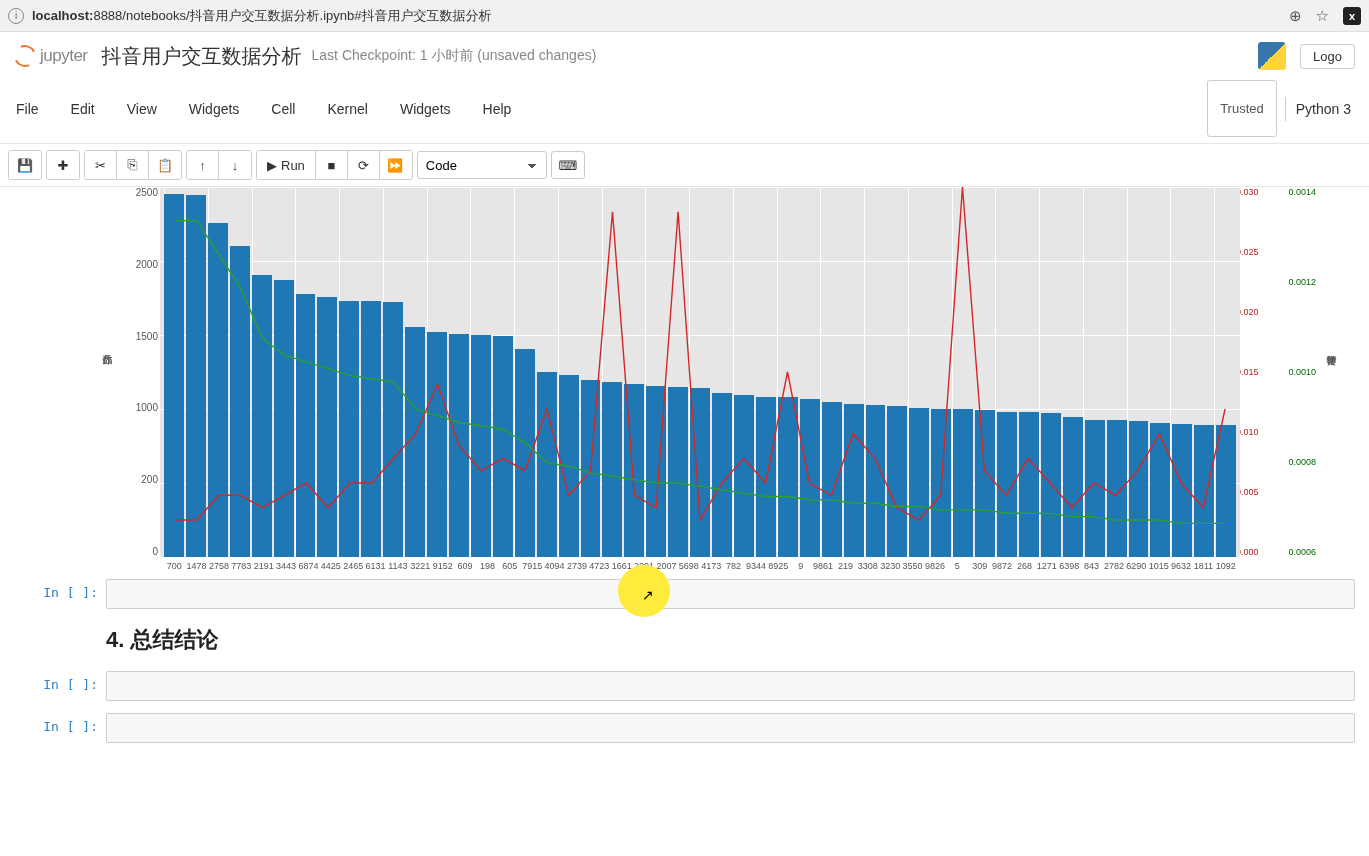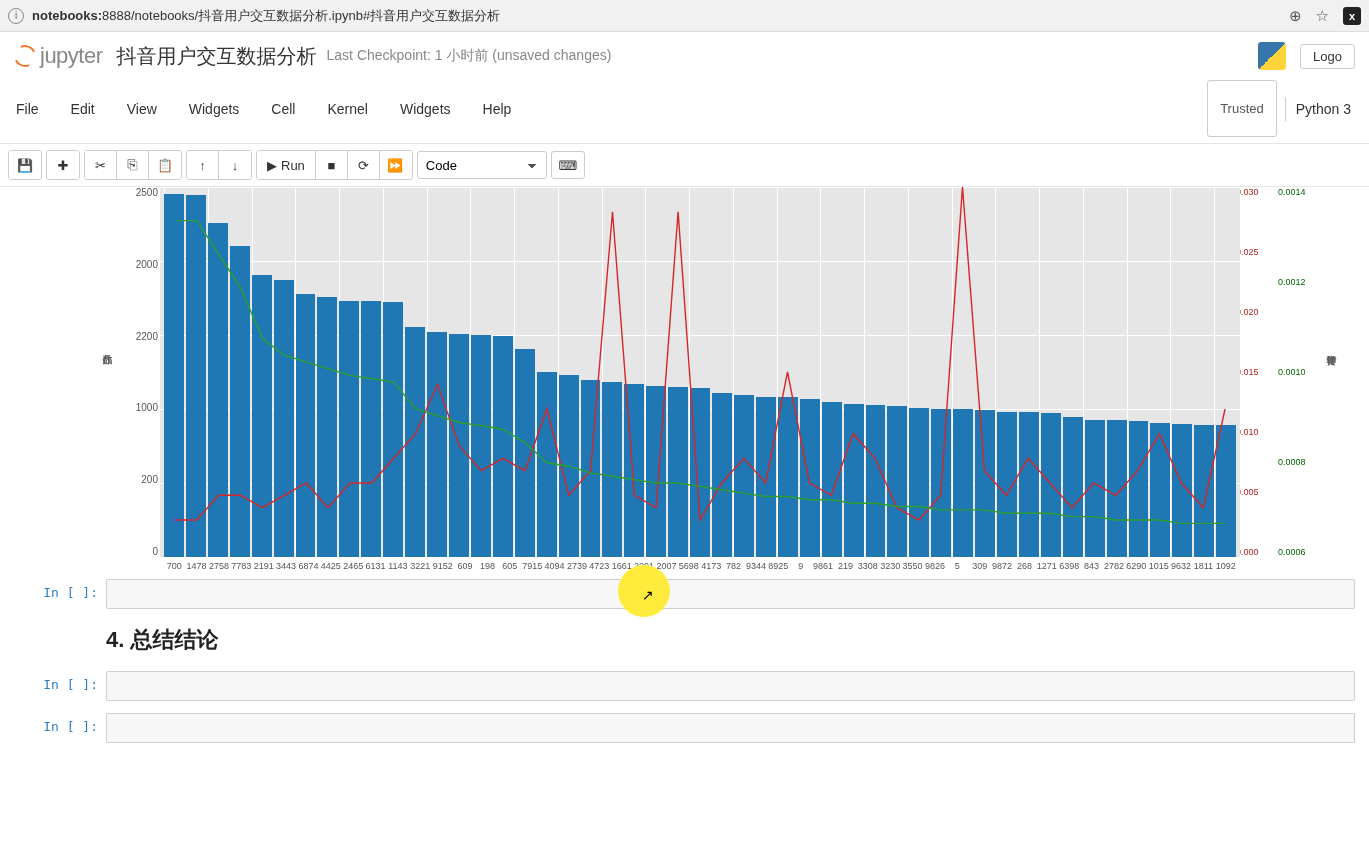--- a/index.html
+++ b/index.html
@@ -6,21 +6,21 @@
 body { font-family: "Helvetica Neue", Helvetica, Arial, sans-serif; font-size: 13px; color: #333; background: #fff; overflow-x: hidden; }
 
 .browser-bar { height: 32px; background: #f1f1f1; border-bottom: 1px solid #ddd; display: flex; align-items: center; padding: 0 8px; gap: 8px; }
 .browser-bar .info-icon { width: 16px; height: 16px; border: 1px solid #888; border-radius: 50%; display: flex; align-items: center; justify-content: center; font-size: 10px; color: #666; }
 .browser-bar .url { font-size: 13px; color: #333; flex: 1; }
 .browser-bar .url b { font-weight: 600; }
 .browser-bar .right-icons { display: flex; gap: 14px; align-items: center; color: #555; font-size: 15px; }
 .browser-bar .ext-badge { background: #222; color: #fff; width: 18px; height: 18px; border-radius: 3px; display: flex; align-items: center; justify-content: center; font-size: 11px; font-weight: bold; }
 
 .header { display: flex; align-items: center; padding: 10px 14px 6px 14px; }
-.jupyter-logo { display: flex; align-items: center; gap: 4px; font-size: 22px; color: #888; letter-spacing: -0.5px; font-weight: 400; }
+.jupyter-logo { display: flex; align-items: center; gap: 4px; font-size: 17px; color: #888; letter-spacing: -0.5px; font-weight: 400; }
 .jupyter-logo .logo-icon { width: 22px; height: 22px; border: 2.5px solid #f37626; border-radius: 50%; border-left-color: transparent; border-right-color: transparent; transform: rotate(20deg); }
 .nb-title { font-size: 20px; margin-left: 14px; color: #333; font-weight: 400; }
 .checkpoint { font-size: 14px; color: #888; margin-left: 10px; }
 .header-right { margin-left: auto; display: flex; align-items: center; gap: 14px; }
 .py-logo { width: 28px; height: 28px; background: linear-gradient(135deg, #3776ab 50%, #ffd43b 50%); border-radius: 4px; position: relative; }
 .py-logo::before { content: ""; position: absolute; width: 14px; height: 14px; top: 0; left: 0; background: #3776ab; border-radius: 4px 4px 4px 0; }
 .py-logo::after { content: ""; position: absolute; width: 14px; height: 14px; bottom: 0; right: 0; background: #ffd43b; border-radius: 0 4px 4px 4px; }
 .logout-btn { border: 1px solid #ccc; padding: 4px 12px; border-radius: 3px; font-size: 13px; background: #fff; }
 
 .menubar { display: flex; padding: 4px 0 6px 0; border-bottom: 1px solid #e5e5e5; align-items: center; }
@@ -42,41 +42,41 @@
 .chart-container { margin: 0 0 0 110px; width: 1180px; position: relative; }
 .chart-plot-area { position: relative; height: 370px; margin-left: 50px; margin-right: 50px; background: #e6e6e6; }
 .chart-plot-area .grid-v { position: absolute; top: 0; bottom: 0; width: 1px; background: #fff; }
 .chart-plot-area .grid-h { position: absolute; left: 0; right: 0; height: 1px; background: #fff; }
 .bars { position: absolute; left: 0; right: 0; bottom: 0; top: 0; display: flex; align-items: flex-end; padding: 0 4px; gap: 2px; }
 .bar { flex: 1; background: #1f77b4; min-width: 0; }
 .line-svg { position: absolute; left: 0; top: 0; width: 100%; height: 100%; pointer-events: none; }
 .y-axis-left { position: absolute; left: 10px; top: 0; height: 370px; width: 38px; display: flex; flex-direction: column; justify-content: space-between; font-size: 10px; color: #555; text-align: right; }
 .y-axis-label-left { position: absolute; left: -10px; top: 160px; writing-mode: vertical-rl; font-size: 10px; color: #555; }
 .y-axis-right1 { position: absolute; right: 16px; top: 0; height: 370px; width: 38px; display: flex; flex-direction: column; justify-content: space-between; font-size: 9px; color: #b22222; text-align: left; }
-.y-axis-right2 { position: absolute; right: -26px; top: 0; height: 370px; width: 38px; display: flex; flex-direction: column; justify-content: space-between; font-size: 9px; color: #006400; text-align: left; }
+.y-axis-right2 { position: absolute; right: -26px; top: 0; height: 370px; width: 38px; display: flex; flex-direction: column; justify-content: space-between; font-size: 9px; color: #006400; text-align: left; align-items: flex-end; }
 .y-axis-label-right { position: absolute; right: -48px; top: 160px; writing-mode: vertical-rl; font-size: 10px; color: #555; }
 .x-axis { margin-left: 50px; margin-right: 50px; display: flex; padding: 4px 4px 0 4px; gap: 2px; }
 .x-tick { flex: 1; font-size: 9px; color: #555; text-align: center; word-break: break-all; min-width: 0; }
 .x-label { text-align: center; font-size: 10px; color: #555; margin-top: 4px; }
 
 .cursor-highlight { position: absolute; width: 52px; height: 52px; background: #ffeb3b; border-radius: 50%; z-index: 10; left: 618px; top: 565px; display: flex; align-items: center; justify-content: center; }
 .cursor-highlight::after { content: "↖"; position: absolute; font-size: 14px; color: #000; transform: translate(4px, 4px) scaleX(-1); }
 
 .cell { display: flex; margin: 4px 0; padding: 4px 14px; }
 .cell .prompt { width: 92px; text-align: right; padding: 6px 8px 0 0; font-family: monospace; font-size: 13px; color: #307fc1; }
 .cell .input-area { flex: 1; background: #f7f7f7; border: 1px solid #cfcfcf; border-radius: 2px; min-height: 30px; padding: 6px 8px; font-family: monospace; font-size: 13px; }
 .markdown-rendered { padding: 8px 14px 8px 106px; }
 .markdown-rendered h2 { font-size: 22px; font-weight: 700; color: #222; }
 </style>
 </head>
 <body>
 
 <div class="browser-bar">
   <span class="info-icon">i</span>
-  <span class="url"><b>notebooks:</b><span>8888/notebooks/抖音用户交互数据分析.ipynb#抖音用户交互数据分析</span></span>
+  <span class="url"><b>localhost:</b><span>8888/notebooks/抖音用户交互数据分析.ipynb#抖音用户交互数据分析</span></span>
   <div class="right-icons">
     <span>⊕</span>
     <span>☆</span>
     <span class="ext-badge">x</span>
   </div>
 </div>
 
 <div class="header">
   <div class="jupyter-logo">
     <span class="logo-icon"></span>
@@ -134,21 +134,21 @@
   <div class="cmd-palette">⌨</div>
 </div>
 
 <div class="notebook">
 
   <div class="chart-container">
     <div class="y-axis-label-left">作品数</div>
     <div class="y-axis-left" id="y-left">
         <div>2500</div>
         <div>2000</div>
-        <div>2200</div>
+        <div>1500</div>
         <div>1000</div>
         <div>200</div>
         <div>0</div>
       </div>
     <div class="y-axis-right1" id="y-right1">
         <div>0.030</div>
         <div>0.025</div>
         <div>0.020</div>
         <div>0.015</div>
         <div>0.010</div>

